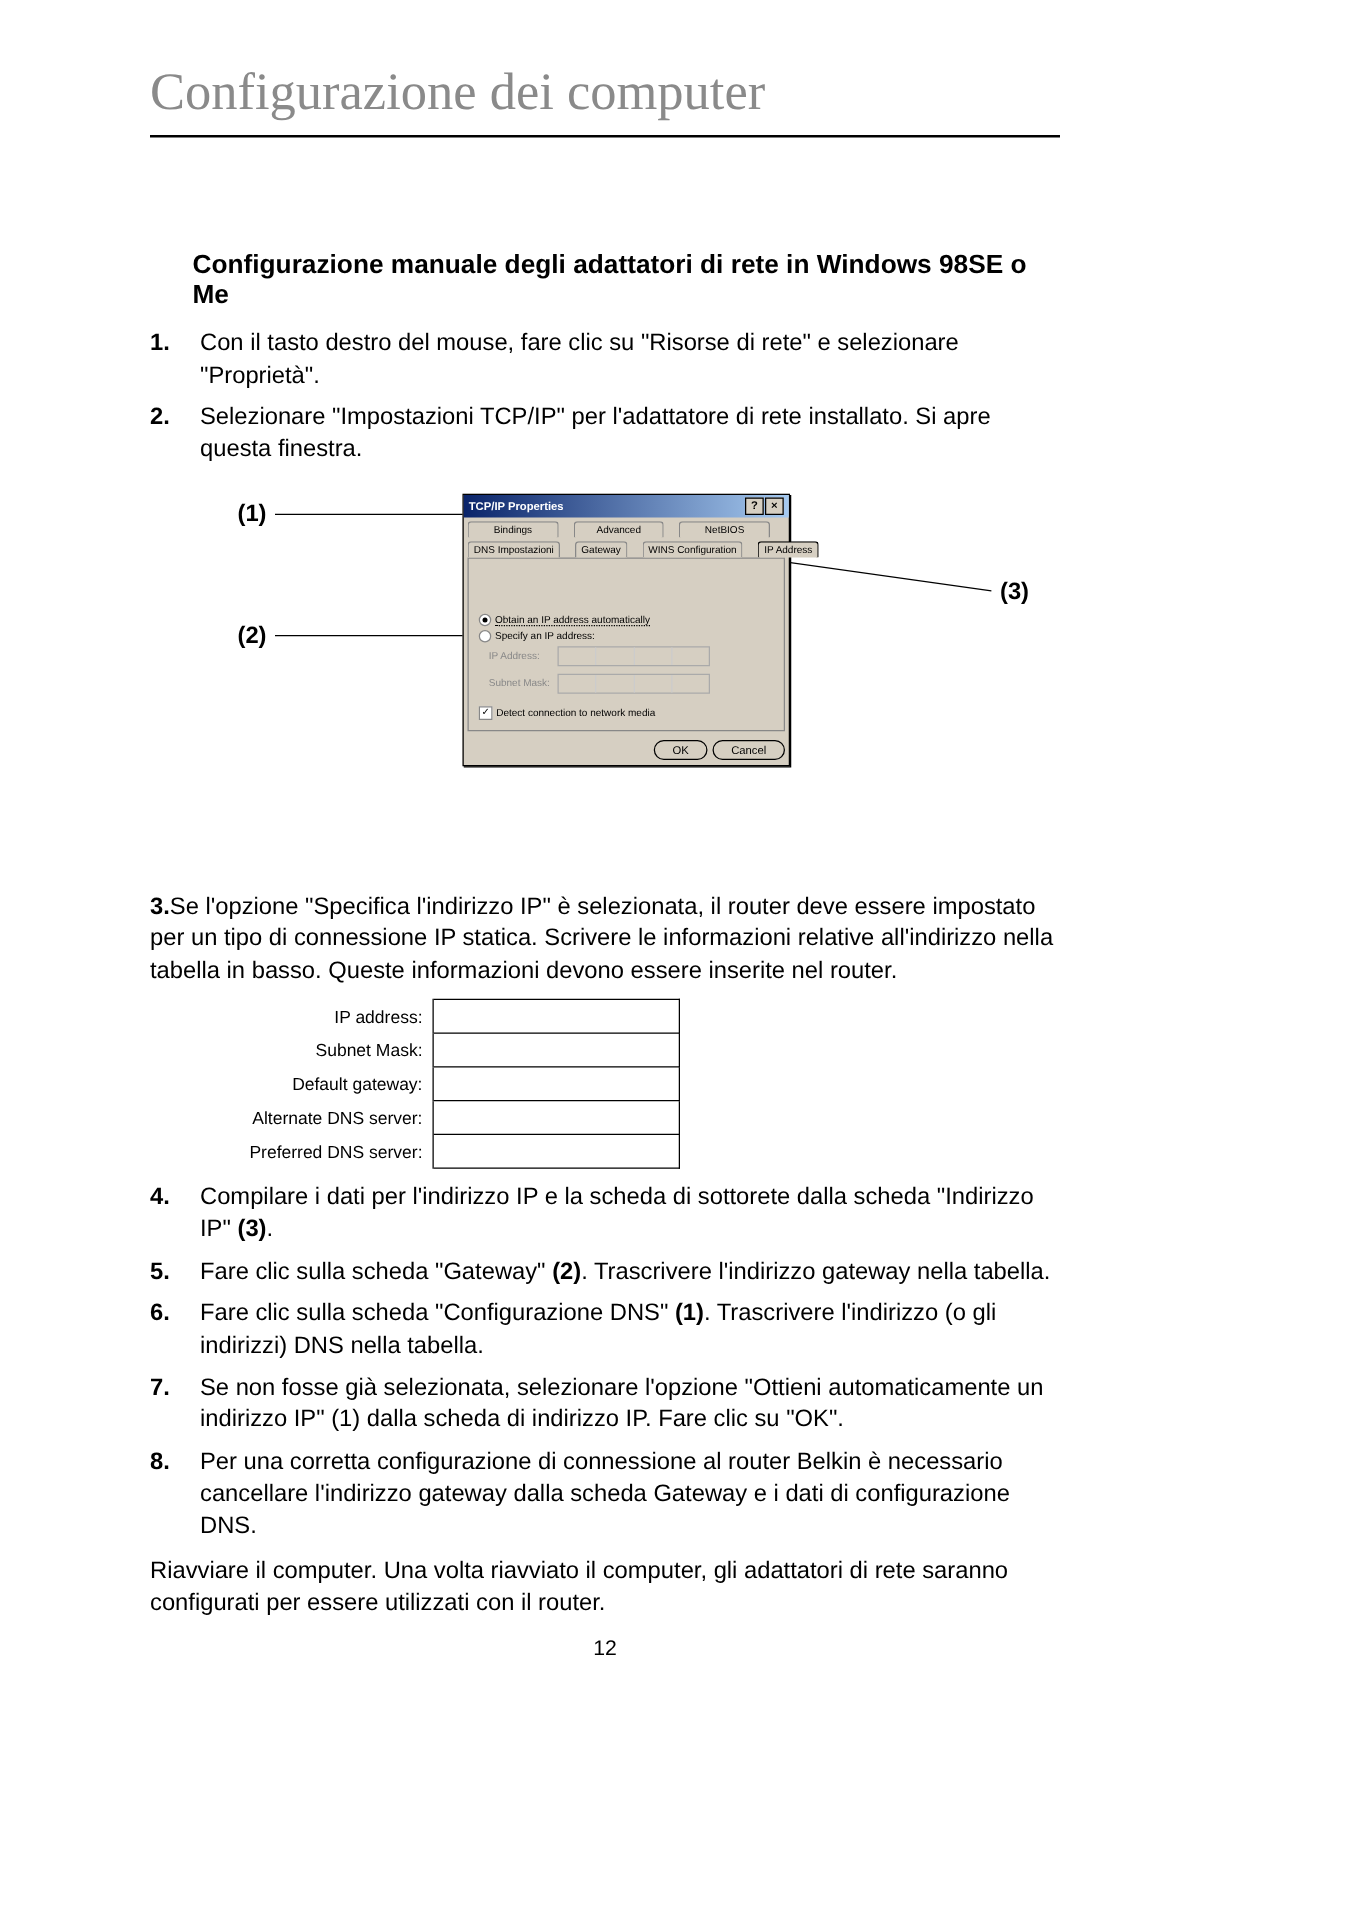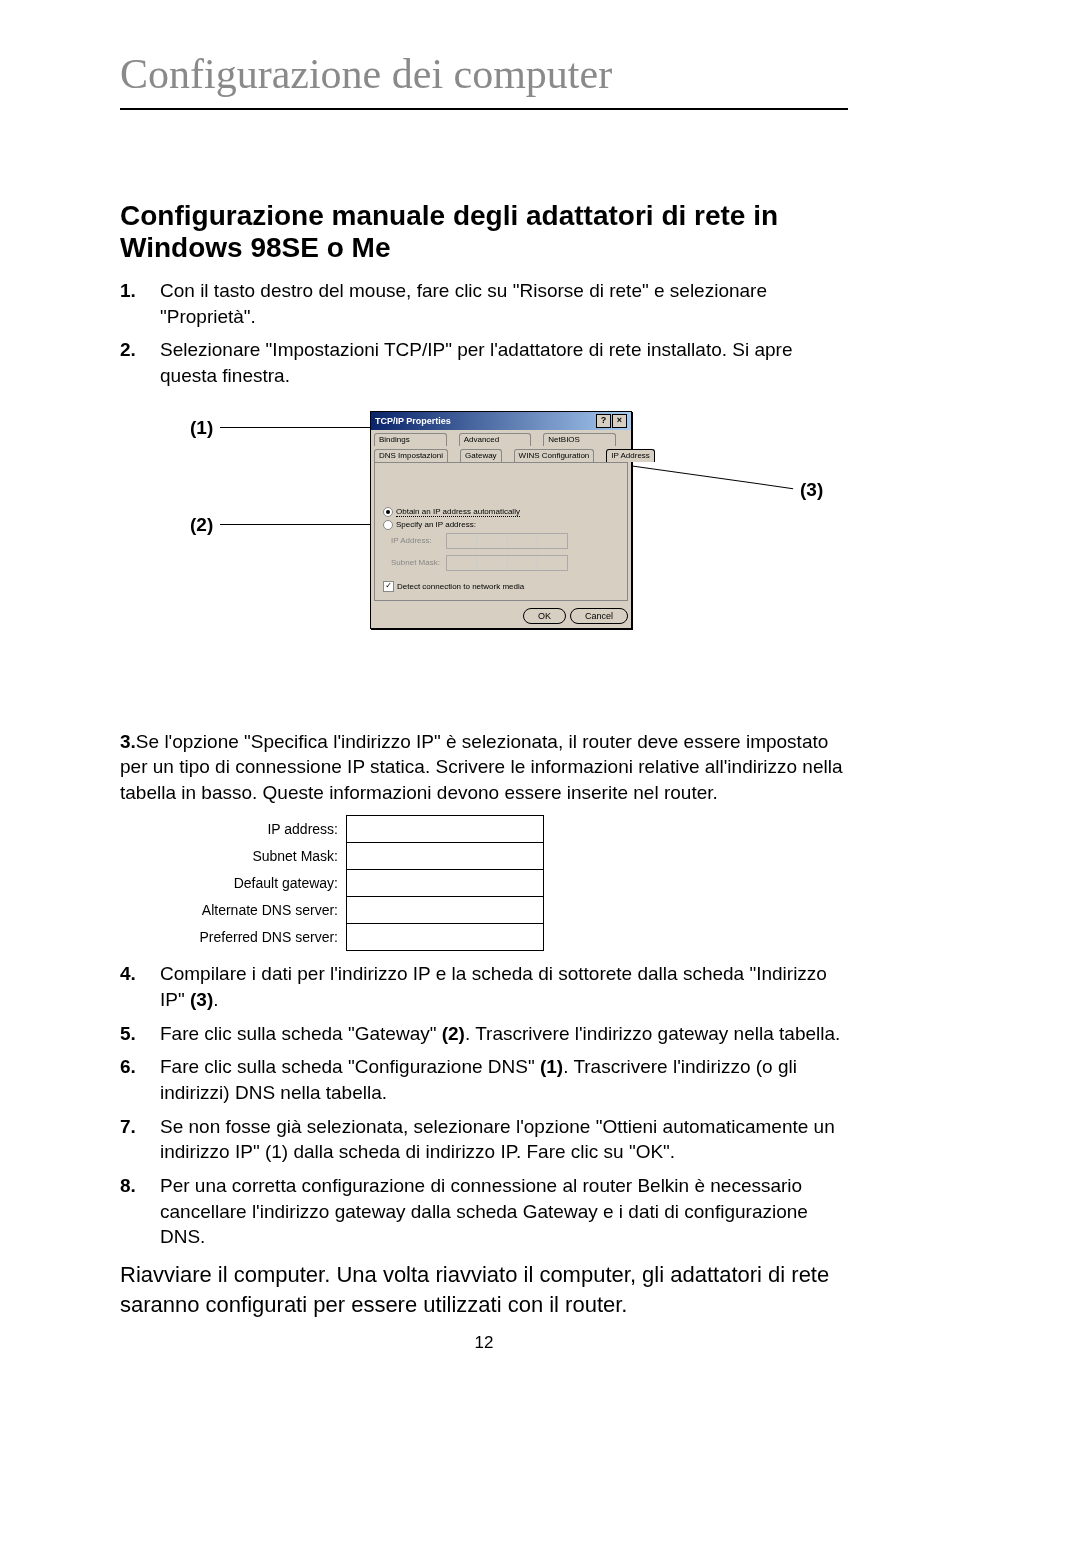--- a/index.html
+++ b/index.html
@@ -20,23 +20,24 @@
     margin-top: 50px;
     margin-bottom: 10px;
     font-weight: 400;
   }
   .chapter-rule {
     border: none;
     border-top: 2px solid #000;
     margin: 0 0 90px 0;
   }
   .section-title {
-    font-size: 28px;
+    font-size: 21px;
     font-weight: bold;
     margin-bottom: 14px;
+    margin-left: 34px;
   }
   .section-title span { font-family: Arial, sans-serif; }
 
   ol.steps {
     list-style: none;
     padding: 0;
     margin: 0 0 10px 0;
   }
   ol.steps > li {
     display: flex;
@@ -105,20 +106,21 @@
   .tabs-row1 .tab, .tabs-row2 .tab {
     border: 1px solid #888;
     border-bottom: none;
     padding: 1px 4px 2px 4px;
     font-size: 8px;
     background: #d6cfc2;
     margin-right: 12px;
     white-space: nowrap;
     flex: 1;
     border-radius: 3px 3px 0 0;
+    text-align: center;
   }
   .tabs-row2 .tab.active {
     background: #d6cfc2;
     position: relative;
     z-index: 1;
     border-color: #000 #000 #d6cfc2 #000;
   }
   .dialog-body {
     border: 1px solid #888;
     margin: 0 3px 3px 3px;
@@ -236,21 +238,21 @@
     text-align: right;
     border-left: none;
     border-top: none;
     border-bottom: none;
   }
   .info-table tr:first-child td { border-top: 1px solid #000; }
   .info-table tr:first-child td.lbl { border-top: none; }
   .info-table td.val { width: 180px; }
 
   .final-para {
-    font-size: 22px;
+    font-size: 19px;
     line-height: 1.35;
   }
   .page-num {
     text-align: center;
     font-size: 17px;
     margin-top: 14px;
   }
   .bold { font-weight: bold; }
 </style>
 </head>

